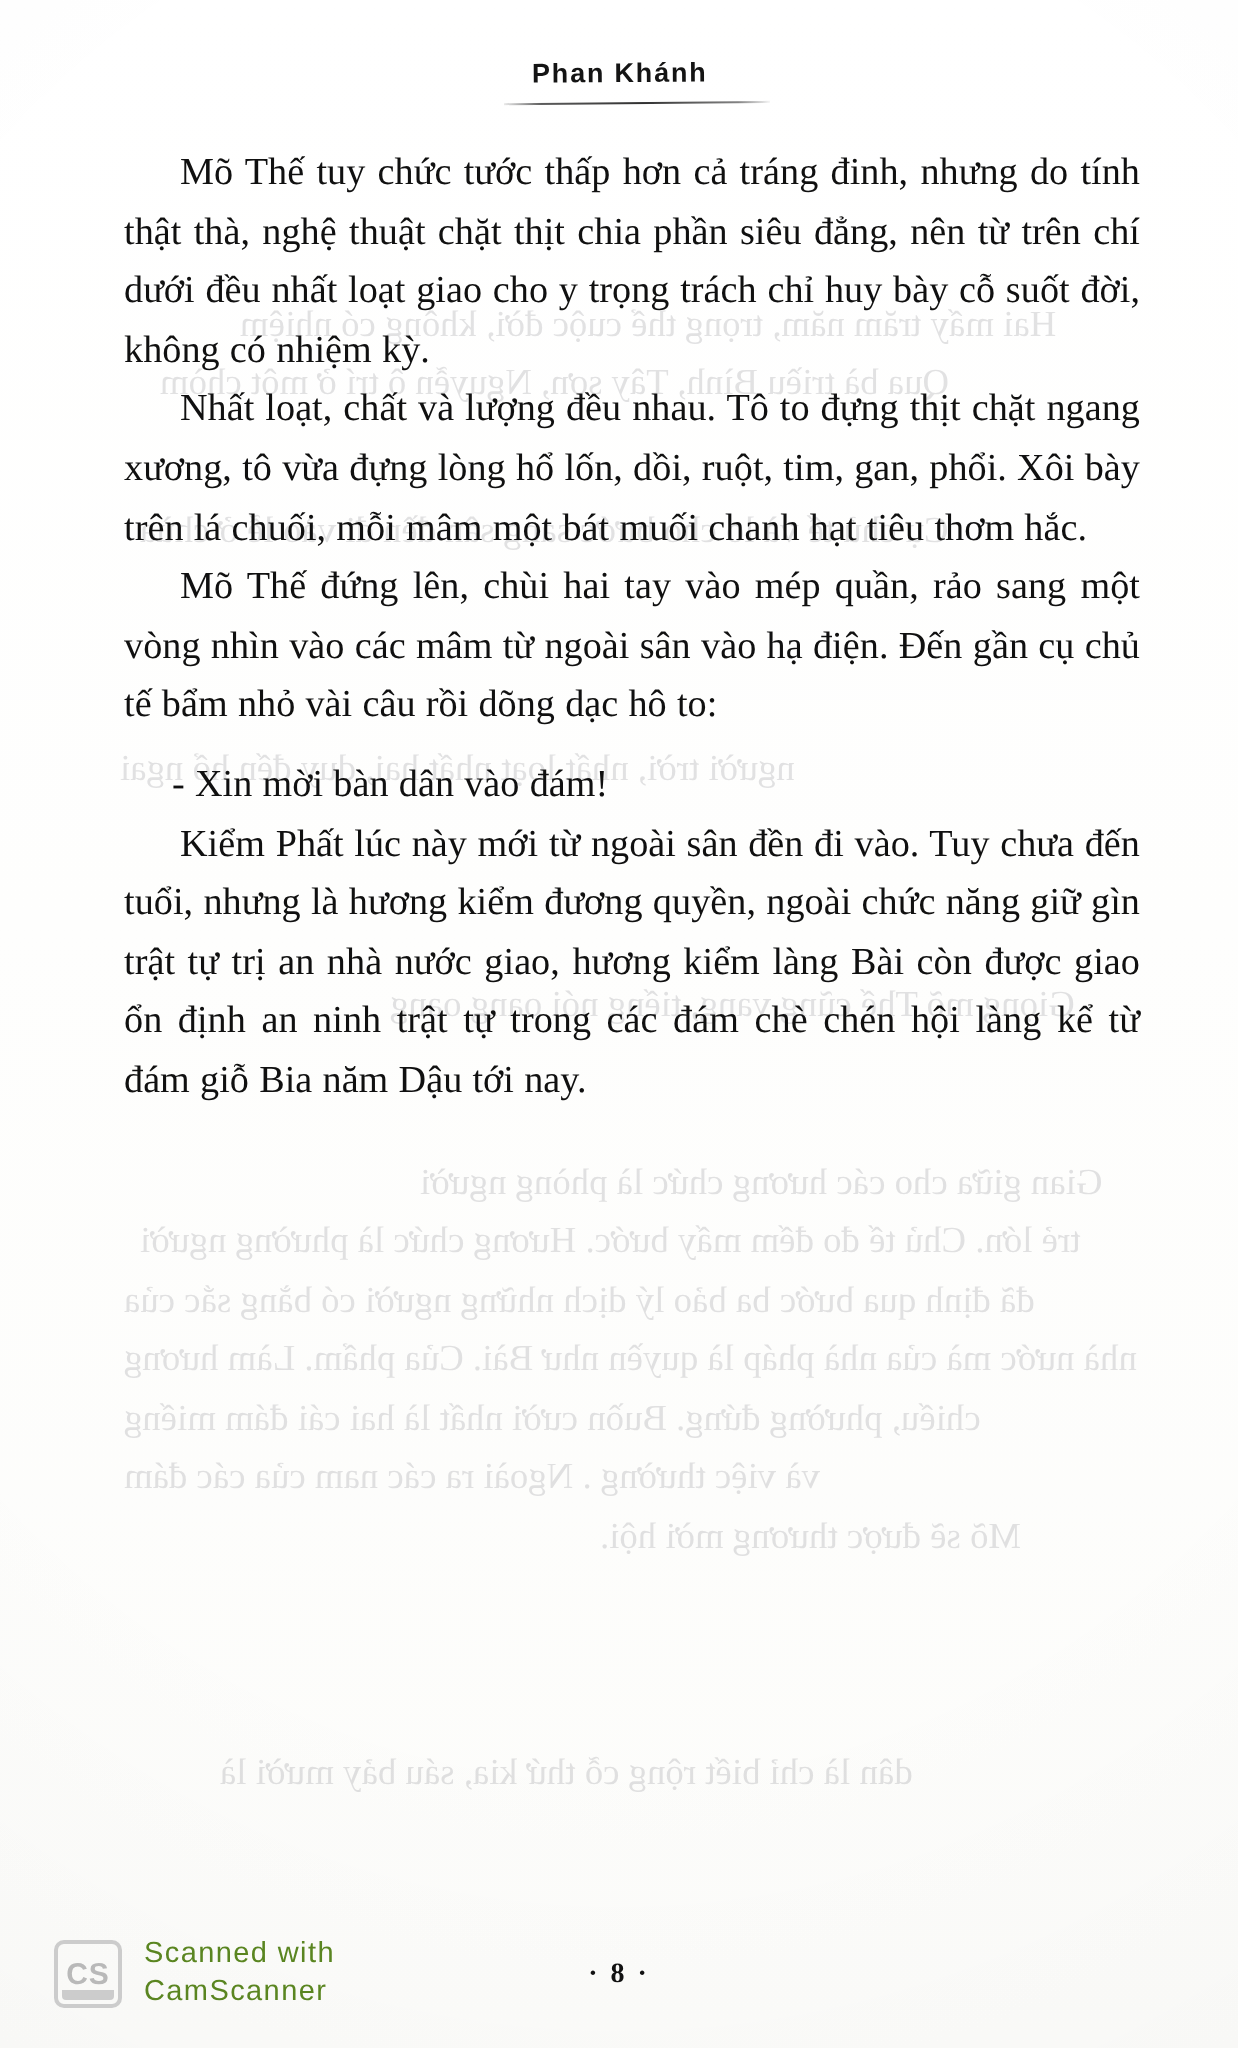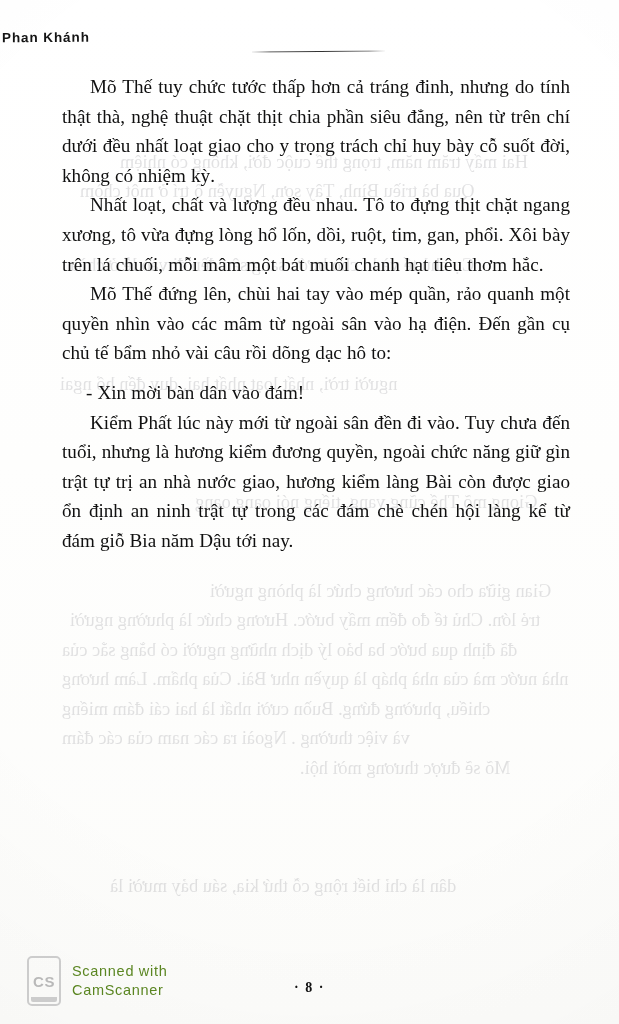--- a/index.html
+++ b/index.html
@@ -27,20 +27,21 @@
       linear-gradient(180deg, #ffffff 0%, #fefefd 45%, #fcfcfa 100%);
     pointer-events: none;
   }
 
   
   #running-head {
     position: absolute;
     top: 28px;
     left: 0;
     right: 0;
+    text-align: center;
   }
 
   #running-head .head-text {
     display: inline-block;
     font-family: "Liberation Sans", "DejaVu Sans", sans-serif;
     font-weight: bold;
     font-size: 13.5px;
     letter-spacing: 0.9px;
     color: #141414;
     padding: 0 2px 2px 2px;
@@ -127,21 +128,21 @@
     bottom: 18px;
     display: flex;
     align-items: center;
     gap: 11px;
     opacity: 0.92;
     pointer-events: none;
   }
 
   #cs-logo {
     width: 34px;
-    height: 50px;
+    height: 34px;
     border: 2.5px solid #c9c9c9;
     border-radius: 5px;
     display: flex;
     align-items: center;
     justify-content: center;
     font-family: "Liberation Sans", "DejaVu Sans", sans-serif;
     font-weight: bold;
     font-size: 15px;
     color: #b4b4b4;
     letter-spacing: 0.5px;
@@ -194,21 +195,21 @@
   </div>
 
   <div id="running-head">
     <span class="head-text">Phan Khánh</span>
   </div>
   <div id="head-rule"></div>
 
   <div id="body-text">
     <p>Mõ Thế tuy chức tước thấp hơn cả tráng đinh, nhưng do tính thật thà, nghệ thuật chặt thịt chia phần siêu đẳng, nên từ trên chí dưới đều nhất loạt giao cho y trọng trách chỉ huy bày cỗ suốt đời, không có nhiệm kỳ.</p>
     <p>Nhất loạt, chất và lượng đều nhau. Tô to đựng thịt chặt ngang xương, tô vừa đựng lòng hổ lốn, dồi, ruột, tim, gan, phổi. Xôi bày trên lá chuối, mỗi mâm một bát muối chanh hạt tiêu thơm hắc.</p>
-    <p>Mõ Thế đứng lên, chùi hai tay vào mép quần, rảo quanh một quyền nhìn vào các mâm từ ngoài sân vào hạ điện. Đến gần cụ chủ tế bẩm nhỏ vài câu rồi dõng dạc hô to:</p>
+    <p>Mõ Thế đứng lên, chùi hai tay vào mép quần, rảo sang một vòng nhìn vào các mâm từ ngoài sân vào hạ điện. Đến gần cụ chủ tế bẩm nhỏ vài câu rồi dõng dạc hô to:</p>
     <p class="dialogue">- Xin mời bàn dân vào đám!</p>
     <p>Kiểm Phất lúc này mới từ ngoài sân đền đi vào. Tuy chưa đến tuổi, nhưng là hương kiểm đương quyền, ngoài chức năng giữ gìn trật tự trị an nhà nước giao, hương kiểm làng Bài còn được giao ổn định an ninh trật tự trong các đám chè chén hội làng kể từ đám giỗ Bia năm Dậu tới nay.</p>
   </div>
 
   <div id="folio">· 8 ·</div>
 
   <div id="camscanner-watermark">
     <div id="cs-logo">CS</div>
     <div id="cs-text">
       <div>Scanned with</div>

